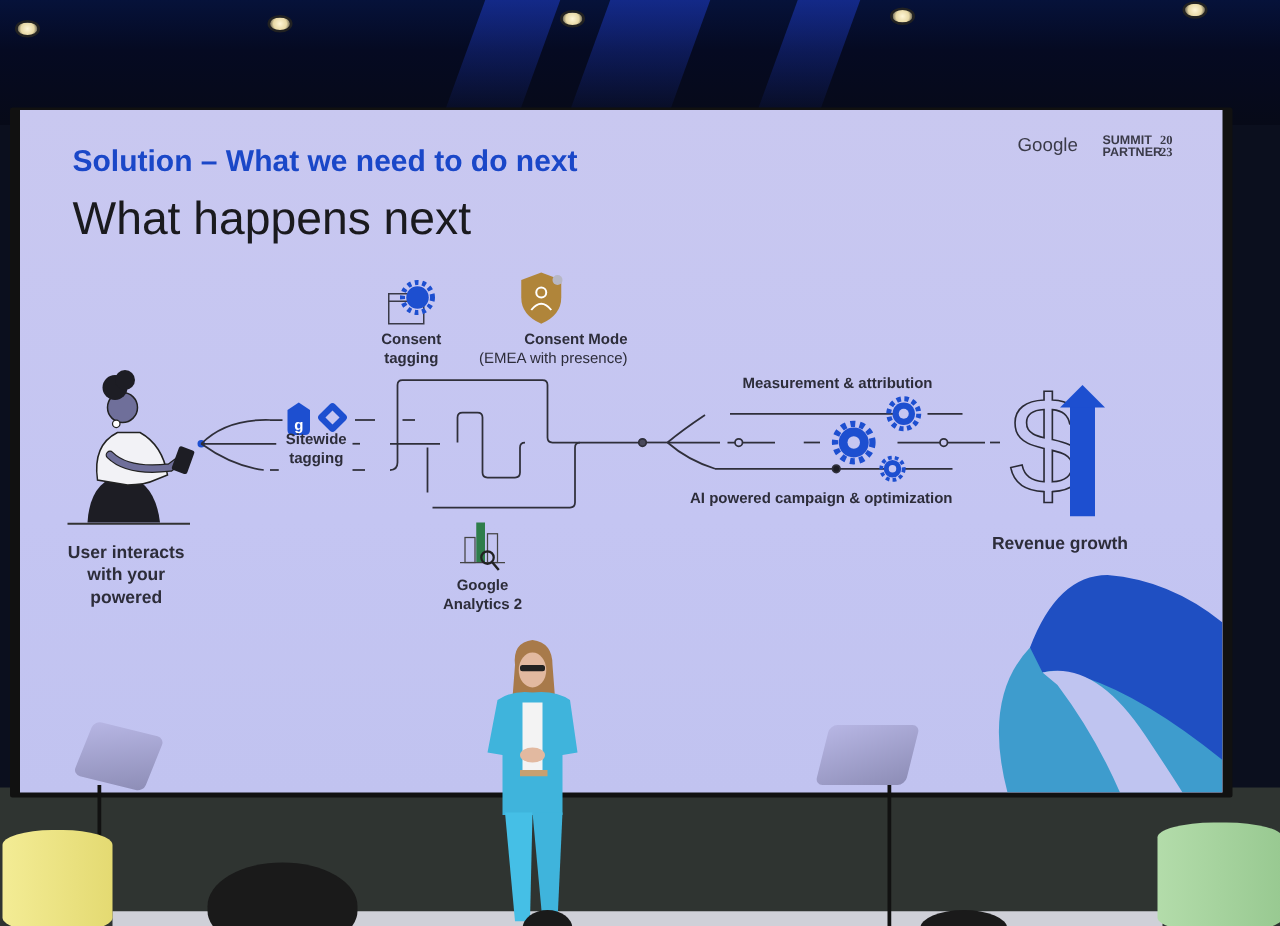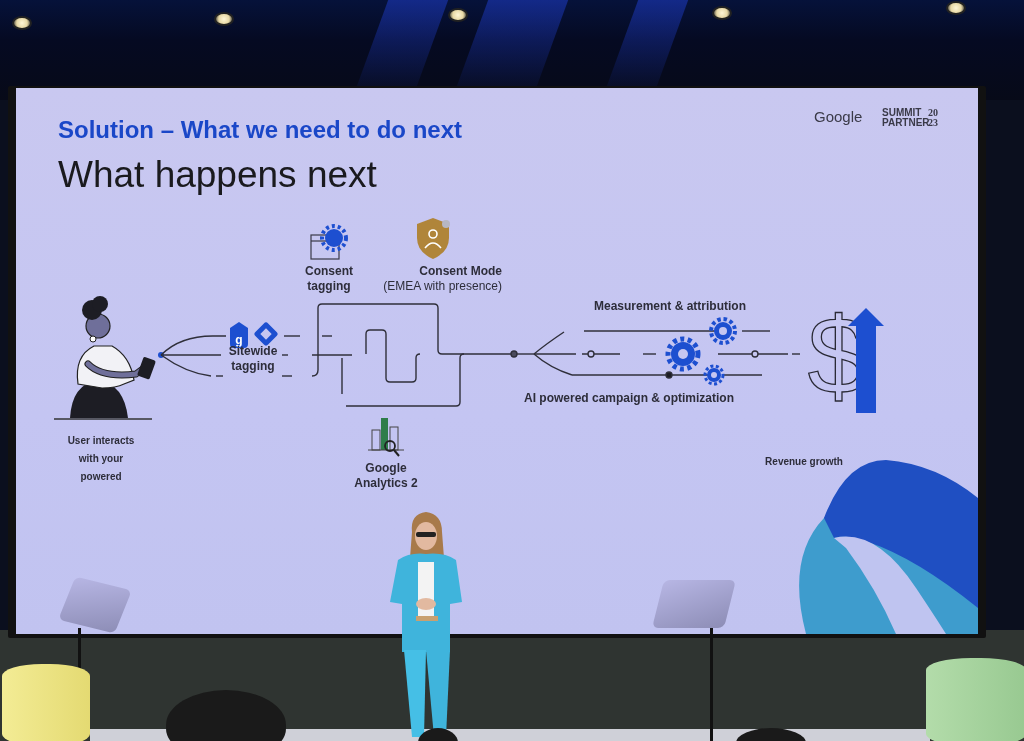--- a/index.html
+++ b/index.html
@@ -10,21 +10,21 @@
   .wall{position:absolute;left:0;top:630px;width:1024px;height:111px;background:#2f3431;}
   .floor{position:absolute;left:90px;top:729px;width:840px;height:12px;background:#cfd0d8;}
   .screen-frame{position:absolute;left:8px;top:86px;width:978px;height:552px;background:#111;border-radius:2px;}
   .slide{position:absolute;left:16px;top:88px;width:962px;height:546px;background:linear-gradient(180deg,#c9c8f0 0%,#c4c5f2 60%,#c1c3f0 100%);overflow:hidden;}
   .kicker{position:absolute;left:42px;top:28px;font-size:24px;font-weight:bold;color:#1a47c8;}
   .title{position:absolute;left:42px;top:66px;font-size:37px;color:#1a1a1e;}
   .google{position:absolute;left:798px;top:20px;font-size:15px;color:#3a3a48;}
   .partner{position:absolute;left:866px;top:20px;font-size:10px;font-weight:bold;line-height:10px;color:#3a3a48;}
   .partner .yr{position:absolute;left:46px;top:0;width:20px;text-align:left;font-family:Liberation Serif, serif;}
   .label{position:absolute;font-size:12px;font-weight:bold;color:#2d2d3a;text-align:center;line-height:15px;}
-  .label.big{font-size:10px;line-height:18px;}
+  .label.big{font-size:14px;line-height:18px;}
   .label .sub{font-weight:normal;}
   svg.diagram{position:absolute;left:0;top:0;}
   .pedestal{position:absolute;border-radius:45%/12px;}
   .prompter{position:absolute;width:58px;height:46px;background:linear-gradient(160deg,#b7b6e4,#8d8db6);border-radius:6px;}
   .stand{position:absolute;width:3px;background:#111;}
   .speaker{position:absolute;}
   .head{position:absolute;border-radius:50% 50% 45% 45%;background:#1a1a1a;}
 </style>
 </head>
 <body>
@@ -180,22 +180,22 @@
   <div class="label" style="left:330px;top:373px;width:80px;">
     <div>Google</div>
     <div>Analytics 2</div>
   </div>
   <div class="label big" style="left:20px;top:344px;width:130px;">
     <div>User interacts</div>
     <div>with your</div>
     <div>powered</div>
   </div>
   <div class="label" style="left:530px;top:211px;width:200px;text-align:right;">Measurement &amp; attribution</div>
-  <div class="label" style="left:508px;top:303px;width:240px;text-align:left;">AI powered campaign &amp; optimization</div>
-  <div class="label big" style="left:718px;top:337px;width:140px;margin-top:28px;">Revenue growth</div>
+  <div class="label" style="left:536px;top:303px;width:240px;text-align:left;">AI powered campaign &amp; optimization</div>
+  <div class="label big" style="left:762px;top:337px;width:140px;">Revenue growth</div>
 </div>
 
 <div class="prompter" style="left:66px;top:582px;transform:rotate(14deg) skewX(-8deg);"></div>
 <div class="stand" style="left:78px;top:628px;height:113px;"></div>
 <div class="prompter" style="left:658px;top:580px;width:72px;height:48px;transform:skewX(-14deg);"></div>
 <div class="stand" style="left:710px;top:628px;height:113px;"></div>
 <div class="pedestal" style="left:2px;top:664px;width:88px;height:82px;background:linear-gradient(90deg,#f3ec95,#e4da72);"></div>
 <div class="pedestal" style="left:926px;top:658px;width:100px;height:88px;background:linear-gradient(90deg,#b3dcaa,#98c991);"></div>
 
 <svg class="speaker" style="left:380px;top:512px" width="100" height="229" viewBox="0 0 100 229">

